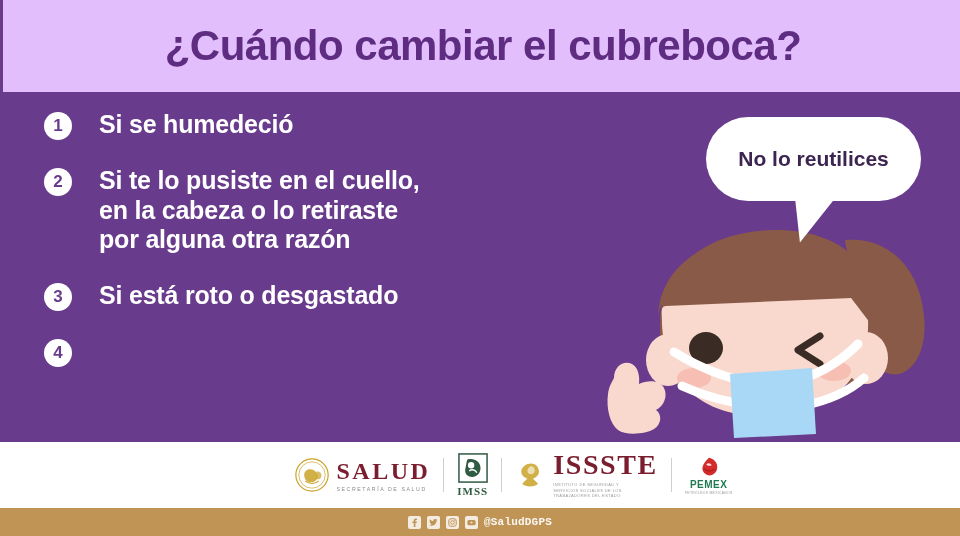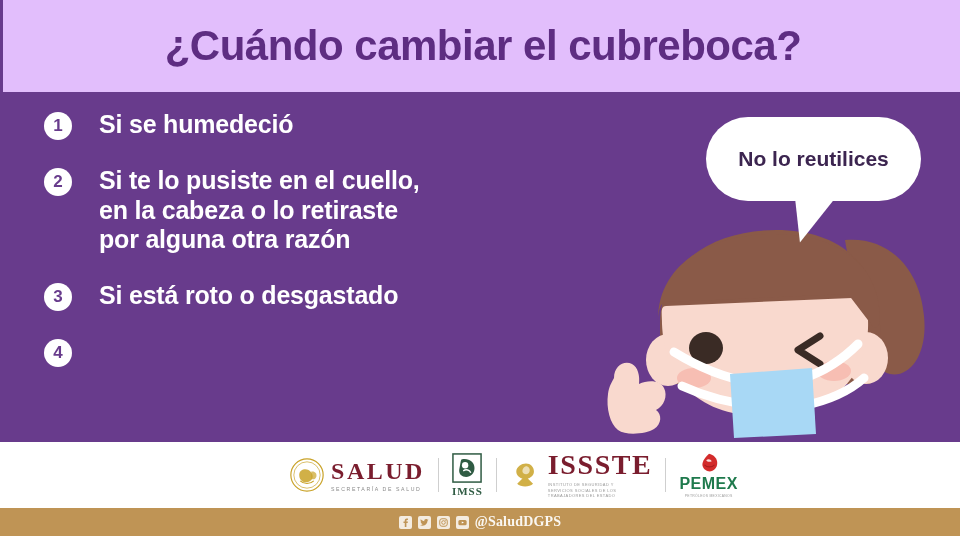--- a/index.html
+++ b/index.html
@@ -120,41 +120,41 @@
     font-family:"Liberation Sans", sans-serif;
     font-size:4px;color:#9A9A9A;letter-spacing:0.4px;line-height:1.45;margin-top:3px;
     max-width:78px;
   }
 
   
   .pemex-wrap{display:flex;flex-direction:column;align-items:center;}
   .pemex-mark{width:22px;height:22px;}
   .pemex-txt{
     font-family:"Liberation Sans", sans-serif;
-    font-size:16px;font-weight:bold;color:#1F7A4D;letter-spacing:0.5px;margin-top:1px;
+    font-size:10px;font-weight:bold;color:#1F7A4D;letter-spacing:0.5px;margin-top:1px;
   }
   .pemex-sub{
     font-family:"Liberation Sans", sans-serif;
     font-size:3.4px;color:#9A9A9A;letter-spacing:0.3px;margin-top:1px;
   }
 
   
   .social-bar{
     position:absolute;left:0;top:508px;width:960px;height:28px;
     background:#BF9455;
     display:flex;align-items:center;justify-content:center;gap:6px;
   }
   .social-icon{
     width:13px;height:13px;border-radius:2px;background:rgba(255,255,255,0.82);
     display:flex;align-items:center;justify-content:center;
   }
   .social-icon svg{display:block;}
   .social-handle{
-    color:rgba(255,255,255,0.92);font-size:14px;font-weight:bold;
-    font-family:Liberation Serif, serif;letter-spacing:0.2px;
+    color:rgba(255,255,255,0.92);font-size:11px;font-weight:bold;
+    font-family:Liberation Mono, monospace;letter-spacing:0.2px;
   }
 </style>
 </head>
 <body>
 
 <div class="poster">
 
   <div class="header">
     <div class="header-title">¿Cuándo cambiar el cubreboca?</div>
   </div>

